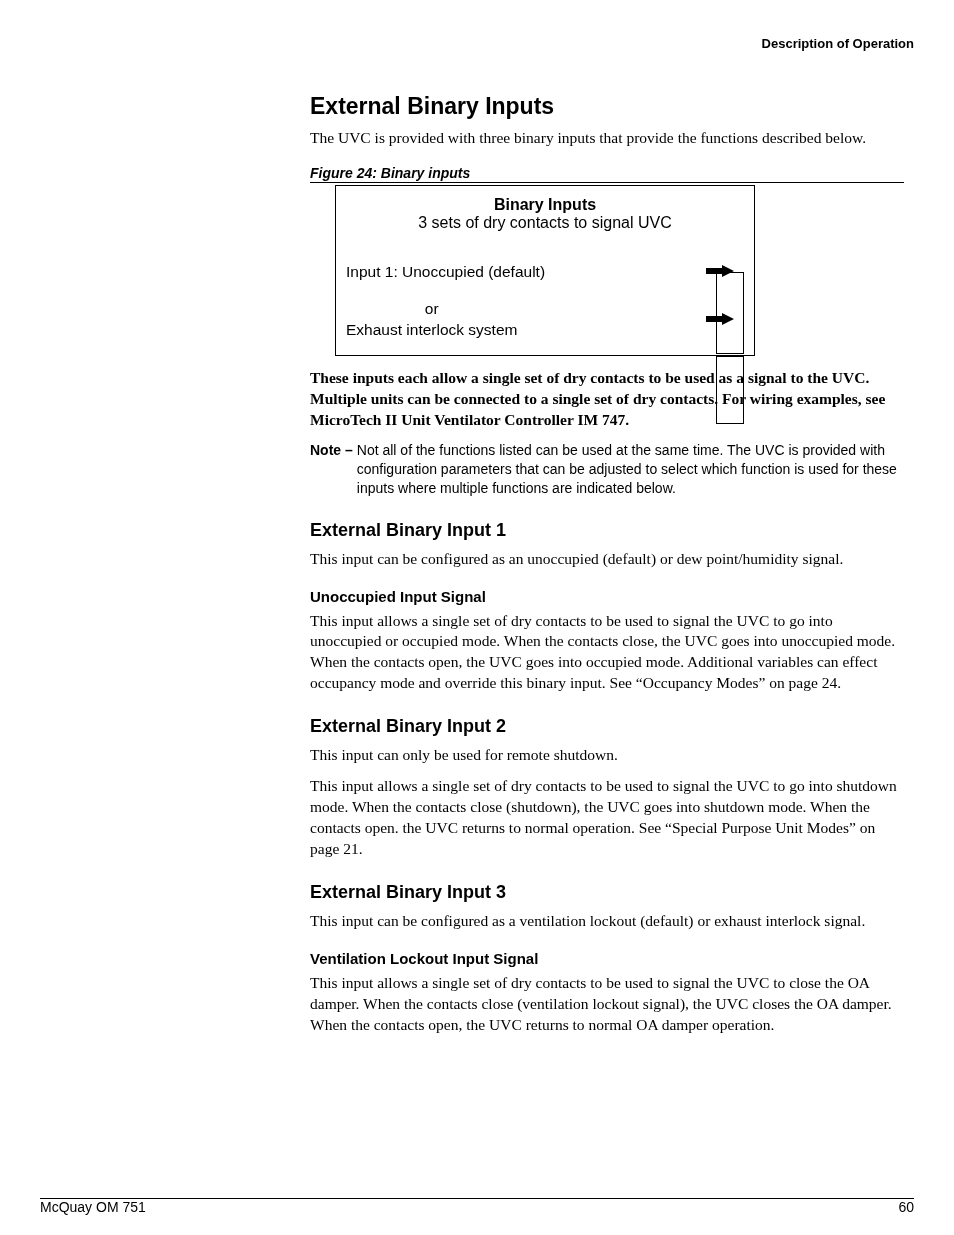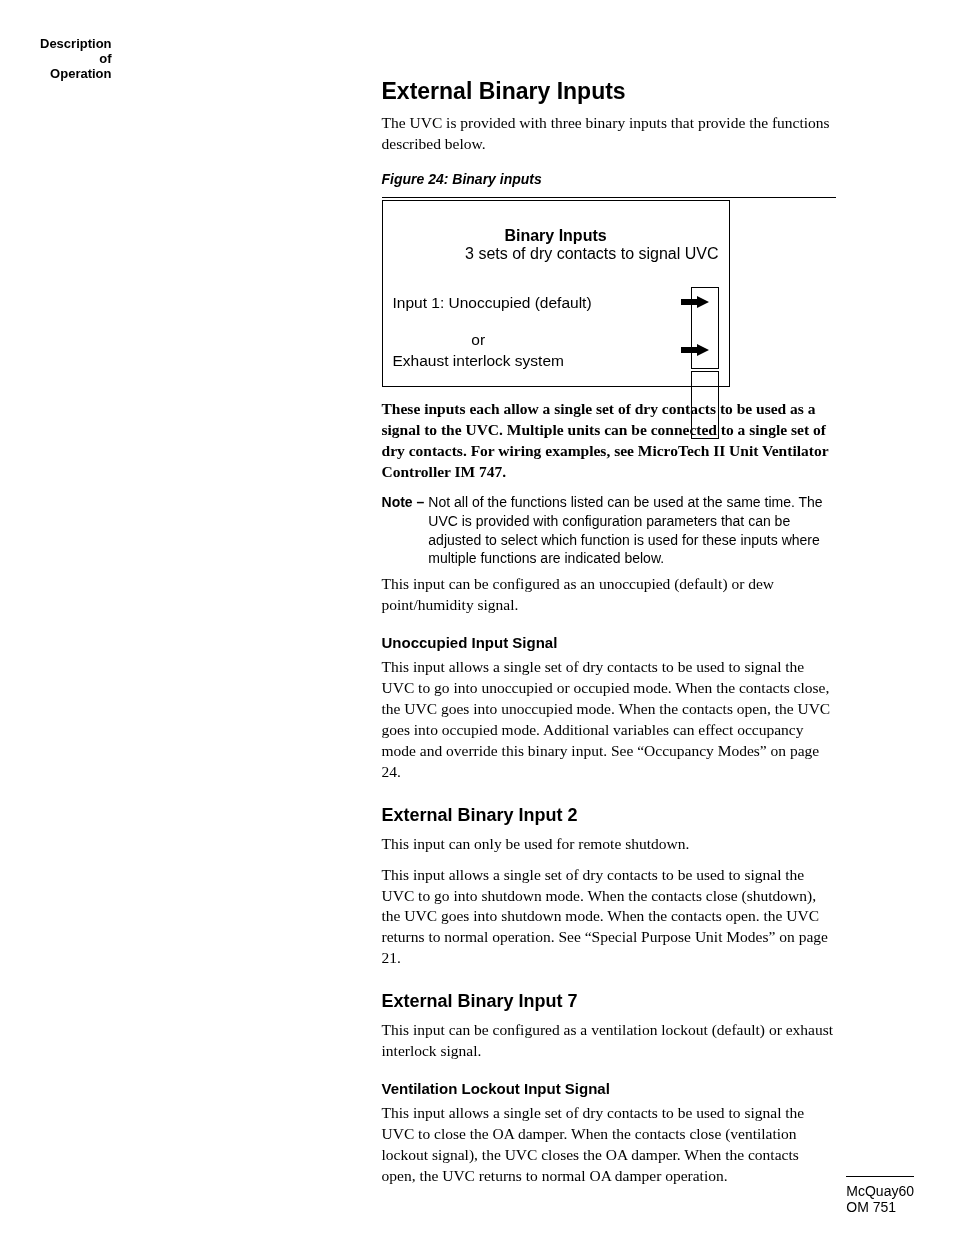--- a/index.html
+++ b/index.html
@@ -9,21 +9,21 @@
     margin: 0;
     padding: 0;
     background: #fff;
   }
   .page {
     width: 954px;
     height: 1235px;
     box-sizing: border-box;
     padding: 36px 40px 20px 40px;
     display: flex;
-    flex-direction: row;
+    flex-direction: column;
   }
   .header-right {
     font-family: Arial, Helvetica, sans-serif;
     font-weight: bold;
     font-size: 13px;
     text-align: right;
   }
   .content {
     margin-left: 270px;
     margin-right: 10px;
@@ -52,40 +52,41 @@
     font-size: 15.5px;
     line-height: 1.35;
     margin: 6px 0 10px 0;
   }
   .figure-caption {
     font-family: Arial, Helvetica, sans-serif;
     font-weight: bold;
     font-style: italic;
     font-size: 14px;
     border-bottom: 1px solid #000;
-    padding-bottom: 10px;
+    padding-bottom: 1px;
     margin: 16px 0 2px 0;
     width: 100%;
   }
   .diagram {
     border: 1px solid #000;
-    width: 348px;
+    width: 420px;
     box-sizing: border-box;
-    padding: 26px 10px 14px 10px;
+    padding: 10px 10px 14px 10px;
     font-family: Arial, Helvetica, sans-serif;
     font-size: 15.5px;
     position: relative;
+    margin-left: 25px;
   }
   .diagram .title {
     font-weight: bold;
     text-align: center;
     font-size: 16px;
   }
   .diagram .subtitle {
-    text-align: right;
+    text-align: center;
     font-size: 16px;
     margin-bottom: 30px;
   }
   .diagram-row {
     display: flex;
     align-items: center;
     margin-bottom: 10px;
   }
   .diagram-row .label {
     flex: 0 0 auto;
@@ -116,21 +117,20 @@
     font-weight: bold;
     flex: 0 0 auto;
     padding-right: 4px;
   }
   .note-text {
     flex: 1 1 auto;
   }
   .footer {
     border-top: 1px solid #000;
     margin-top: auto;
-    padding-top: 6px;
     display: flex;
     justify-content: space-between;
     font-family: Arial, Helvetica, sans-serif;
     font-size: 14px;
   }
 </style>
 </head>
 <body>
 
 <div class="page">
@@ -174,29 +174,30 @@
       </div>
     </div>
 
     <p class="body" style="margin-top:12px;font-weight:bold;">These inputs each allow a single set of dry contacts to be used as a signal to the UVC. Multiple units can be connected to a single set of dry contacts. For wiring examples, see MicroTech II Unit Ventilator Controller IM 747.</p>
 
     <div class="note-block">
       <div class="note-label">Note –</div>
       <div class="note-text">Not all of the functions listed can be used at the same time. The UVC is provided with configuration parameters that can be adjusted to select which function is used for these inputs where multiple functions are indicated below.</div>
     </div>
 
+    <h2 class="sub-title">External Binary Input 1</h2>
     <p class="body">This input can be configured as an unoccupied (default) or dew point/humidity signal.</p>
     <h3 class="small-title">Unoccupied Input Signal</h3>
     <p class="body">This input allows a single set of dry contacts to be used to signal the UVC to go into unoccupied or occupied mode. When the contacts close, the UVC goes into unoccupied mode. When the contacts open, the UVC goes into occupied mode. Additional variables can effect occupancy mode and override this binary input. See “Occupancy Modes” on page 24.</p>
 
     <h2 class="sub-title">External Binary Input 2</h2>
     <p class="body">This input can only be used for remote shutdown.</p>
     <p class="body">This input allows a single set of dry contacts to be used to signal the UVC to go into shutdown mode. When the contacts close (shutdown), the UVC goes into shutdown mode. When the contacts open. the UVC returns to normal operation. See “Special Purpose Unit Modes” on page 21.</p>
 
-    <h2 class="sub-title">External Binary Input 7</h2>
+    <h2 class="sub-title">External Binary Input 3</h2>
     <p class="body">This input can be configured as a ventilation lockout (default) or exhaust interlock signal.</p>
     <h3 class="small-title">Ventilation Lockout Input Signal</h3>
     <p class="body">This input allows a single set of dry contacts to be used to signal the UVC to close the OA damper. When the contacts close (ventilation lockout signal), the UVC closes the OA damper. When the contacts open, the UVC returns to normal OA damper operation.</p>
 
   </div>
 
   <div class="footer">
     <span>McQuay OM 751</span>
     <span>60</span>
   </div>

